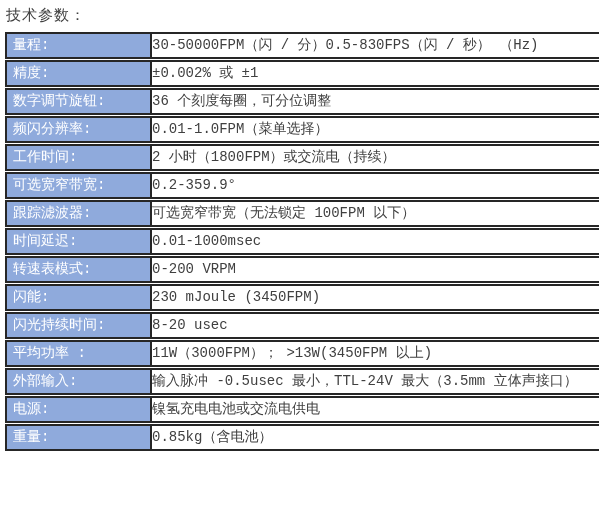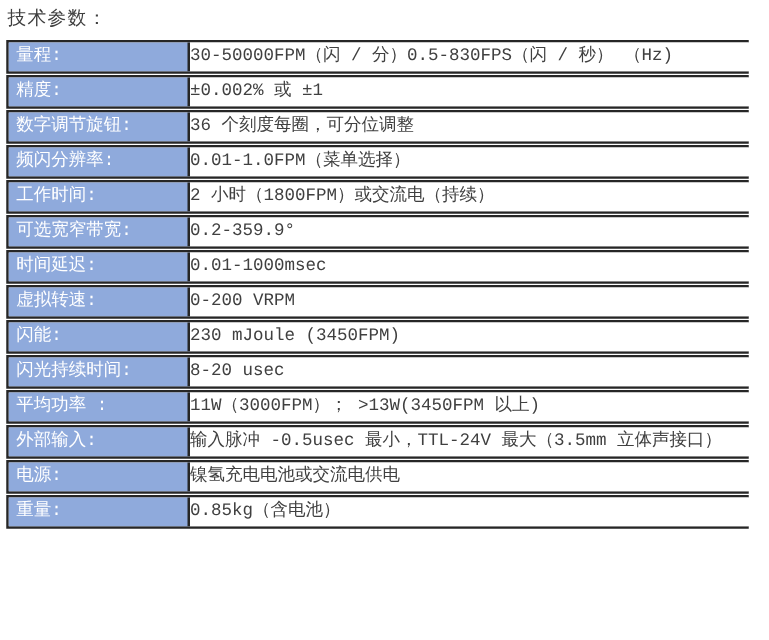--- a/index.html
+++ b/index.html
@@ -83,25 +83,29 @@
       </div>
       <div class="row">
         <div class="label">工作时间:</div>
         <div class="value">2 小时（1800FPM）或交流电（持续）</div>
       </div>
       <div class="row">
         <div class="label">可选宽窄带宽:</div>
         <div class="value">0.2-359.9°</div>
       </div>
       <div class="row">
+        <div class="label">跟踪滤波器:</div>
+        <div class="value">可选宽窄带宽（无法锁定 100FPM 以下）</div>
+      </div>
+      <div class="row">
         <div class="label">时间延迟:</div>
         <div class="value">0.01-1000msec</div>
       </div>
       <div class="row">
-        <div class="label">虚拟转速:</div>
+        <div class="label">转速表模式:</div>
         <div class="value">0-200 VRPM</div>
       </div>
       <div class="row">
         <div class="label">闪能:</div>
         <div class="value">230 mJoule (3450FPM)</div>
       </div>
       <div class="row">
         <div class="label">闪光持续时间:</div>
         <div class="value">8-20 usec</div>
       </div>

